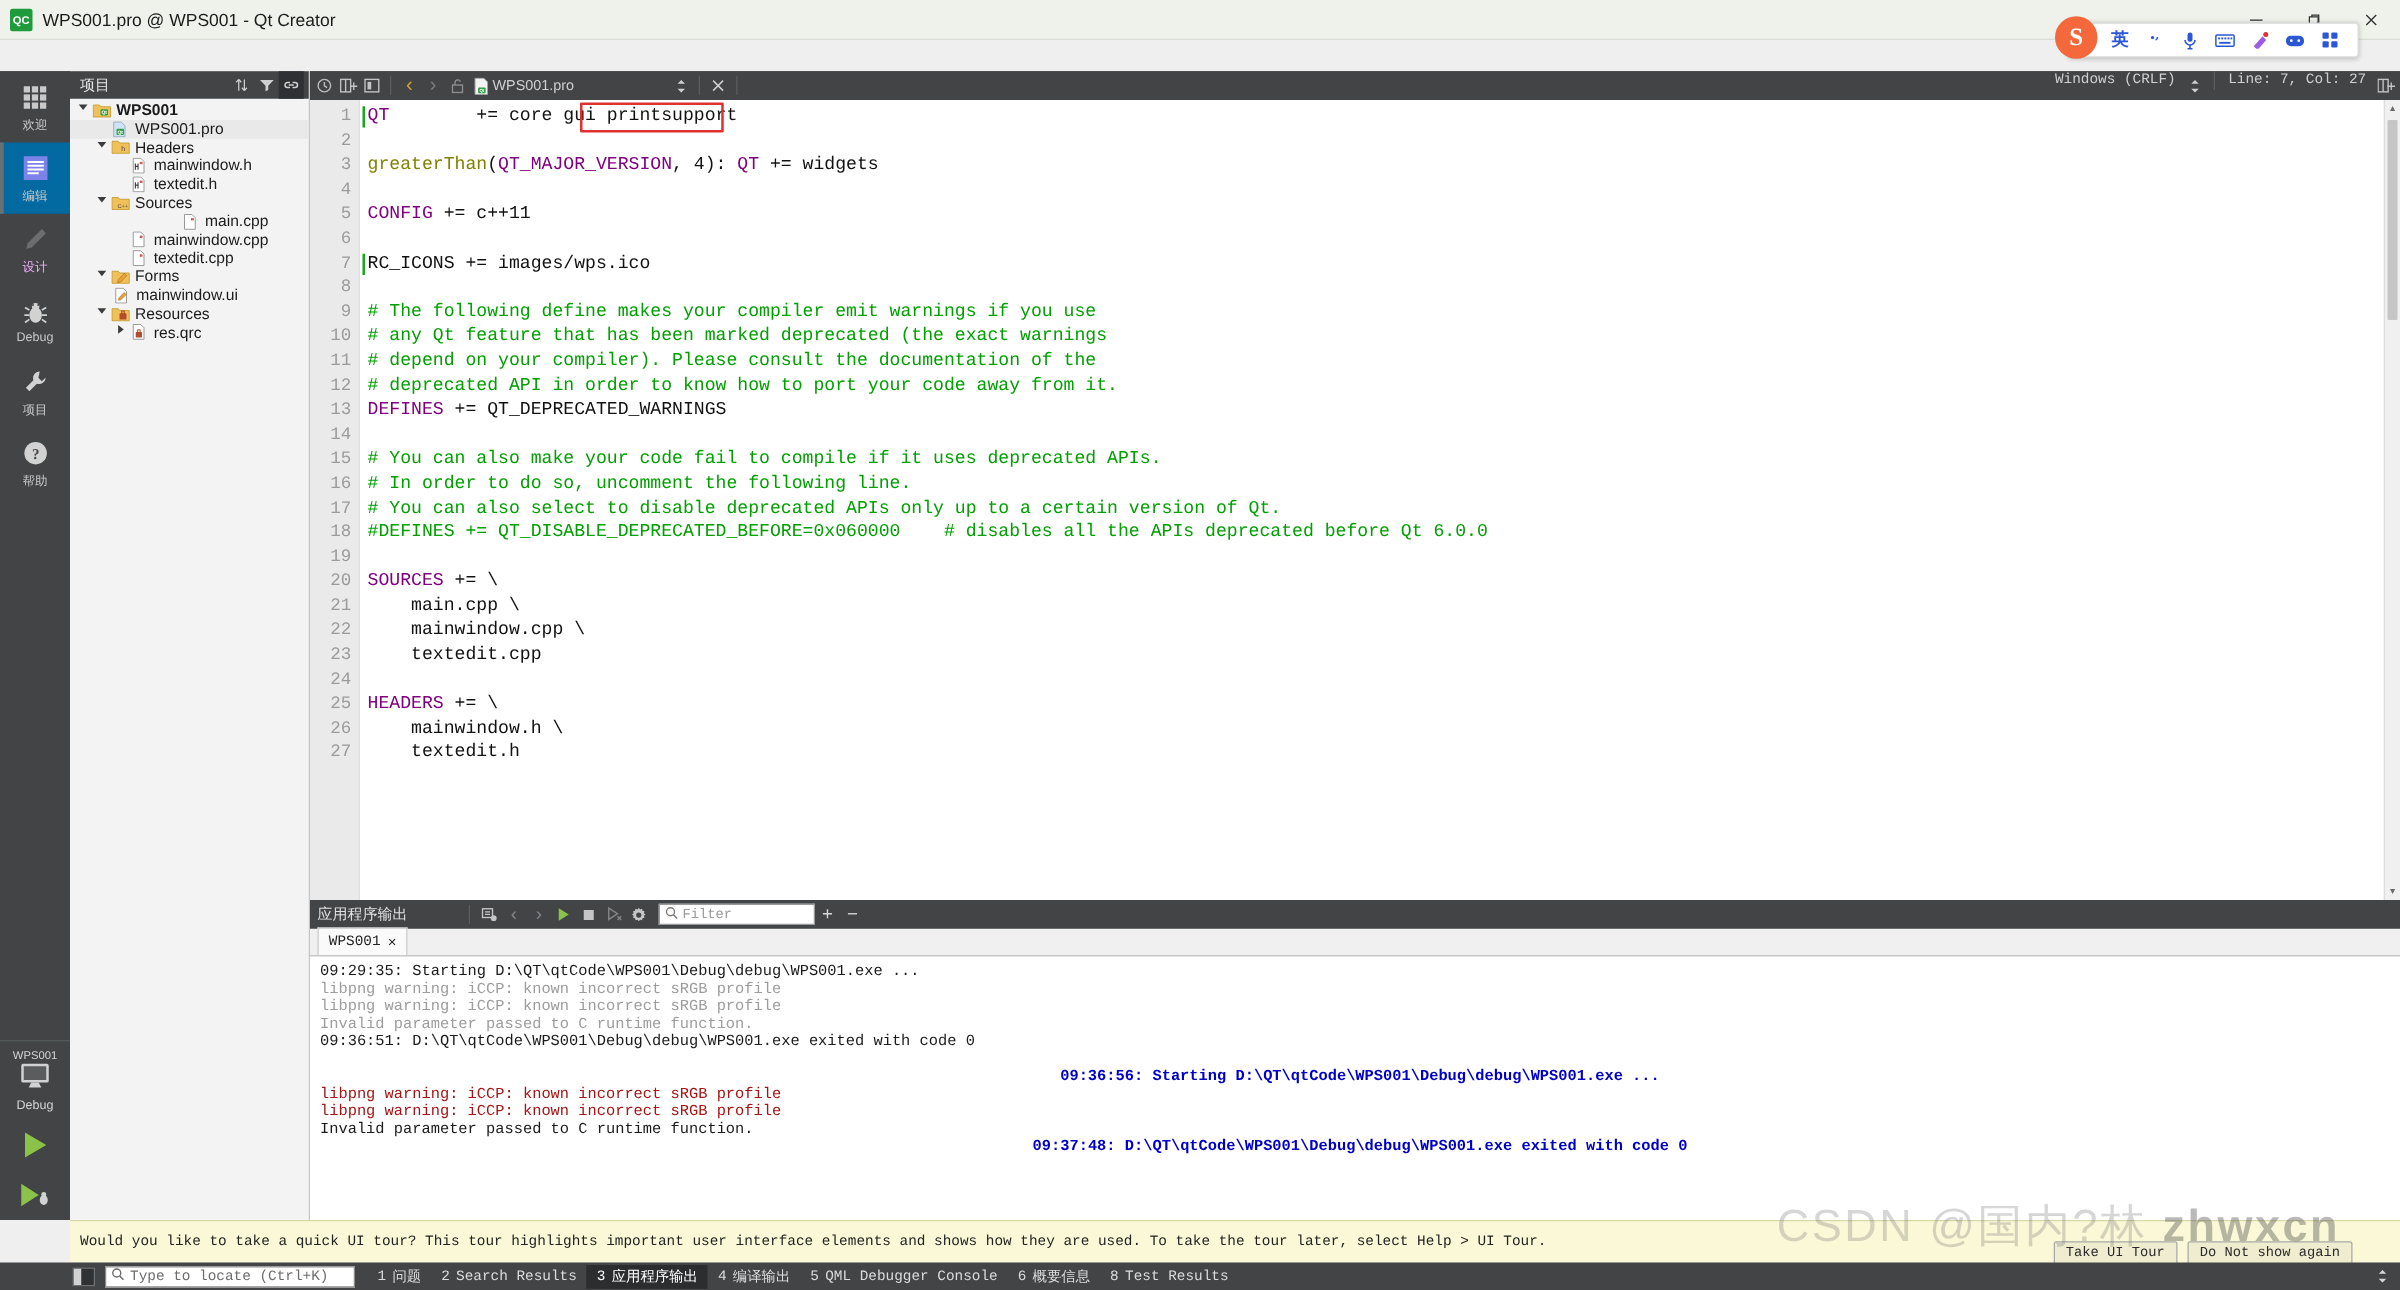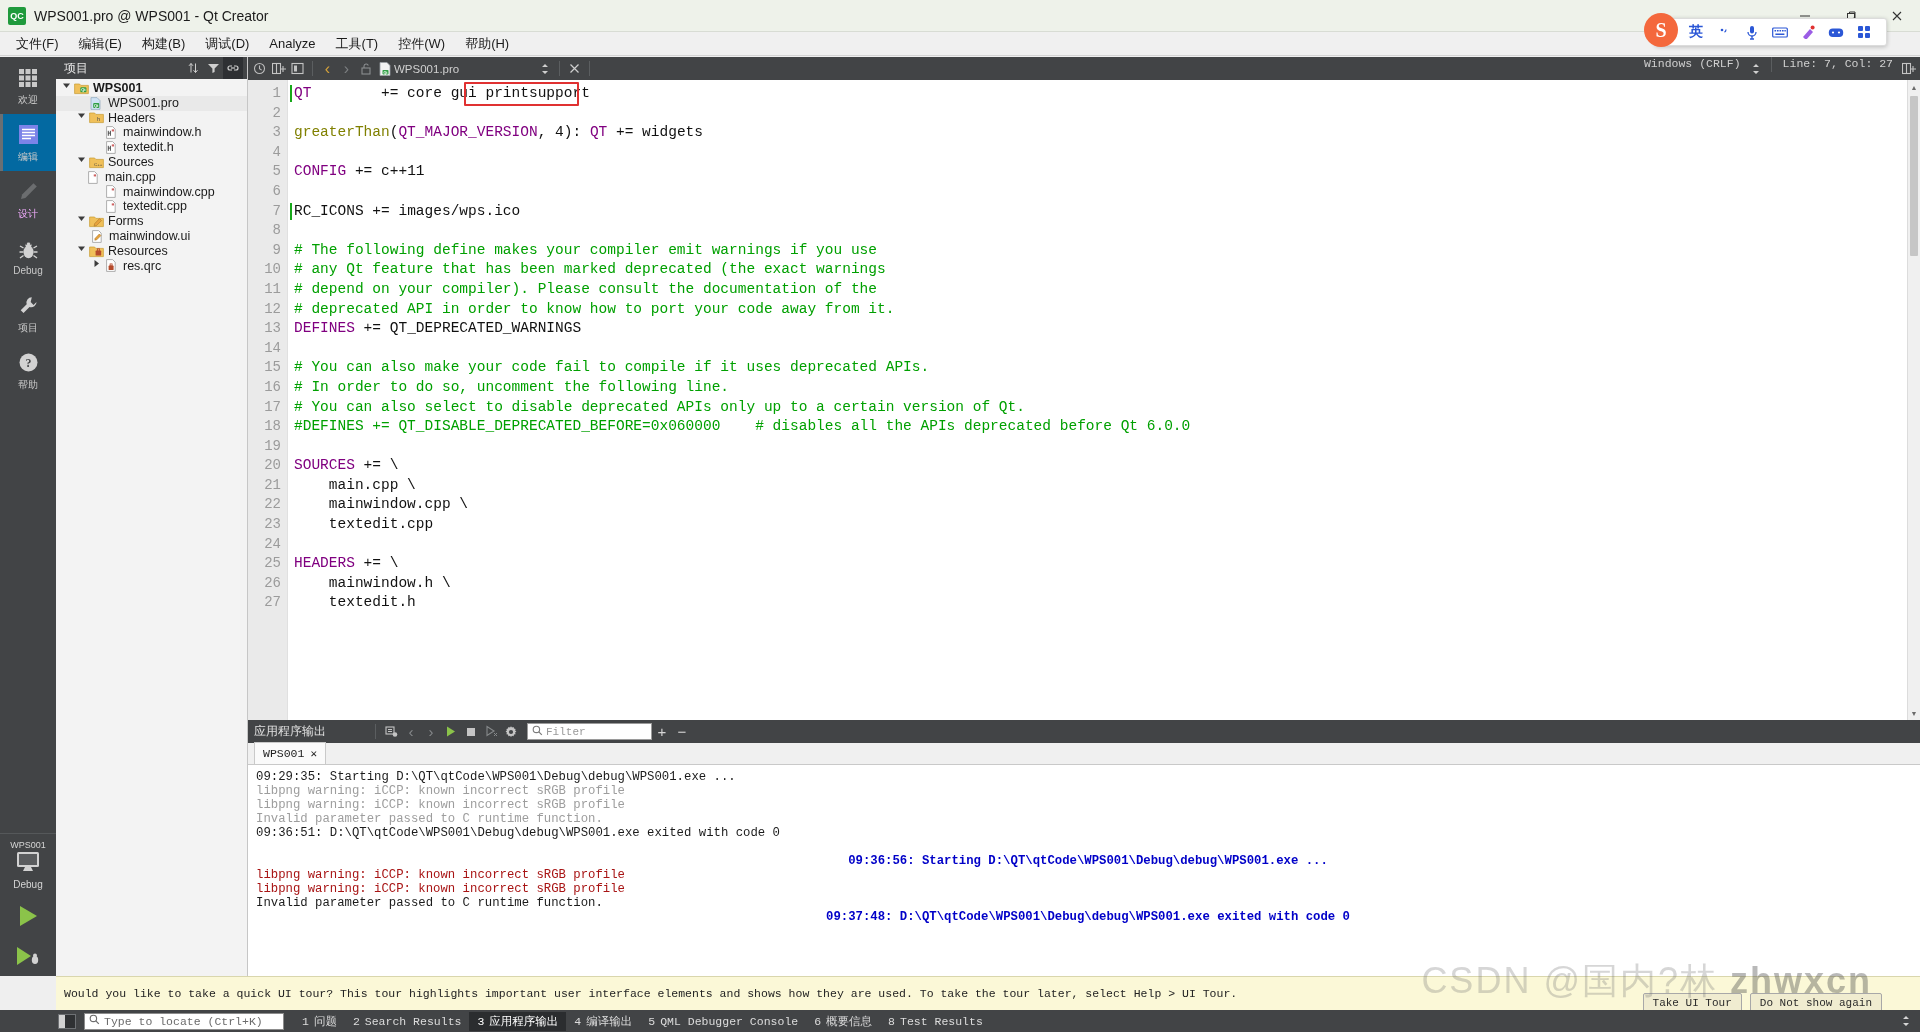--- a/index.html
+++ b/index.html
@@ -243,30 +243,20 @@
           </svg>
       </div>
       <div class="tb-btn close">
         <svg width="12" height="12" viewBox="0 0 12 12">
             <path d="M2 2l8 8M10 2l-8 8" stroke="currentColor" stroke-width="1.1"></path>
           </svg>
       </div>
     </div>
   </div>
 
-  <div class="menubar">
-    <div class="menu-item">文件(F)</div>
-    <div class="menu-item">编辑(E)</div>
-    <div class="menu-item">构建(B)</div>
-    <div class="menu-item">调试(D)</div>
-    <div class="menu-item">Analyze</div>
-    <div class="menu-item">工具(T)</div>
-    <div class="menu-item">控件(W)</div>
-    <div class="menu-item">帮助(H)</div>
-  </div>
 
   <div class="main">
 
     <div class="modebar">
 
       <div class="mode">
         <div class="mi">
           <svg width="20" height="20" viewBox="0 0 20 20">
             <g fill="#c9c9c9">
               <rect x="1" y="1" width="5" height="5"></rect>
@@ -461,21 +451,21 @@
                 <path d="M1 2.5h7L4.5 7z" fill="#3c3c3c"></path>
               </svg></span>
             <span class="ticon">
               <svg width="15" height="13" viewBox="0 0 15 13">
                 <path d="M0.6 2h5l1.2 1.4h7.6v8.2H0.6z" fill="#f0c05a" stroke="#c79b2f" stroke-width="0.7"></path>
                 <text x="9.2" y="10" font-size="4.4" fill="#3c3c3c" text-anchor="middle" font-family="Liberation Sans, sans-serif">C++</text>
               </svg>
             </span>
             <span class="tlabel">Sources</span>
           </div>
-          <div class="trow" style="padding-left: 16px;">
+          <div class="trow" style="padding-left: 44px; margin-left: 31px;">
             <span class="tarrow"></span>
             <span class="ticon">
               <svg width="15" height="13" viewBox="0 0 15 13">
                 <path d="M2.6 0.6h6l2.6 2.6v9.2H2.6z" fill="#fff" stroke="#9a9a9a" stroke-width="0.8"></path>
                 <path d="M8.3 3.4v2M9.5 3.4v2M7.9 4.1h2M7.9 4.8h2" stroke="#c94f4f" stroke-width="0.7"></path>
               </svg>
             </span>
             <span class="tlabel">main.cpp</span>
           </div>
           <div class="trow" style="padding-left: 34px;">

